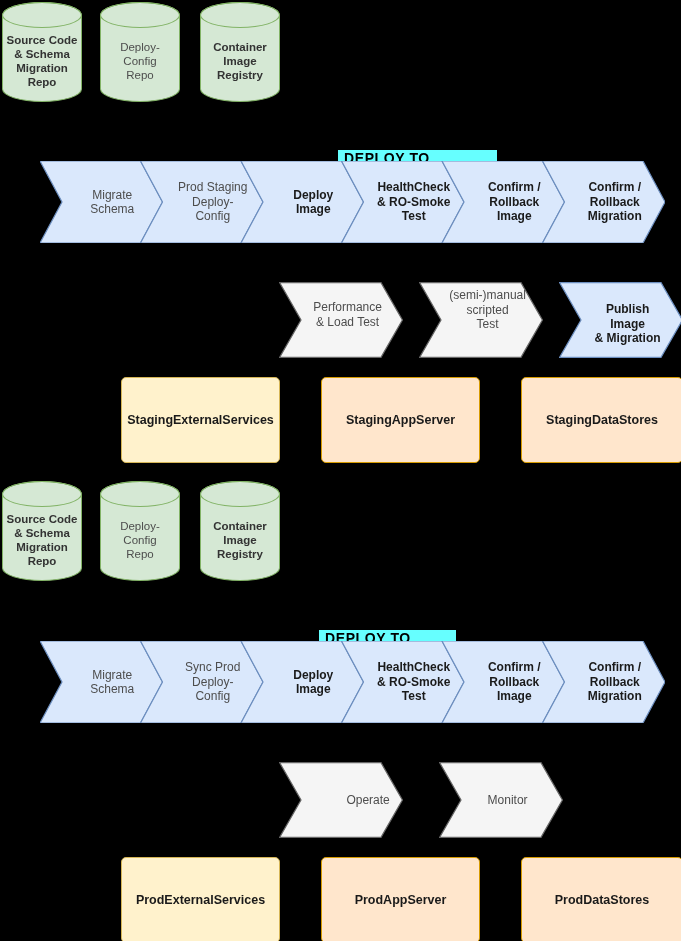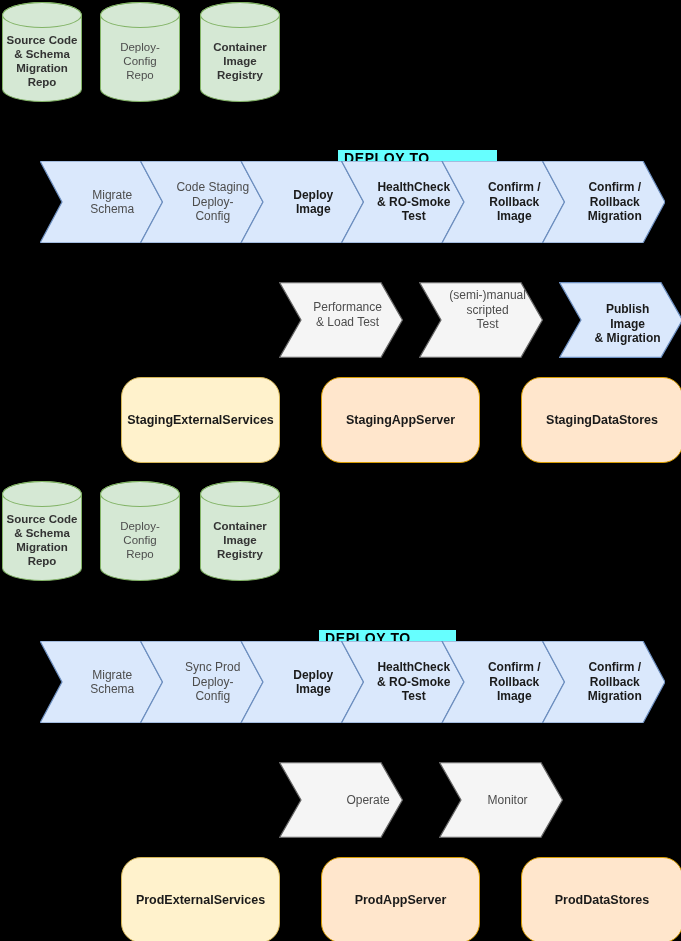--- a/index.html
+++ b/index.html
@@ -106,21 +106,21 @@
     line-height: 14.5px;
     white-space: pre-line;
     box-sizing: border-box;
   }
   .schev .txt { position: relative; z-index: 3; }
 
   
   .rbox {
     position: absolute;
     height: 86px;
-    border-radius: 20px;
+    border-radius: 5px;
     border: 1.4px solid #d6b656;
     display: flex;
     align-items: center;
     justify-content: center;
     font-size: 12.5px;
     font-weight: bold;
     color: #1a1a1a;
     box-sizing: border-box;
   }
   .rbox.yellow { background: #fff2cc; border-color: #d6b656; }
@@ -158,21 +158,21 @@
     <svg width="625" height="82" style="position: absolute; left: 40px; top: 161px;">
       <polygon points="0,0 100.5,0 122.5,41 100.5,82 0,82 22,41" fill="#dae8fc" stroke="#6c8ebf" stroke-width="1.2"></polygon>
       <polygon points="100.5,0 201,0 223,41 201,82 100.5,82 122.5,41" fill="#dae8fc" stroke="#6c8ebf" stroke-width="1.2"></polygon>
       <polygon points="201,0 301.5,0 323.5,41 301.5,82 201,82 223,41" fill="#dae8fc" stroke="#6c8ebf" stroke-width="1.2"></polygon>
       <polygon points="301.5,0 402,0 424,41 402,82 301.5,82 323.5,41" fill="#dae8fc" stroke="#6c8ebf" stroke-width="1.2"></polygon>
       <polygon points="402,0 502.5,0 524.5,41 502.5,82 402,82 424,41" fill="#dae8fc" stroke="#6c8ebf" stroke-width="1.2"></polygon>
       <polygon points="502.5,0 603,0 625,41 603,82 502.5,82 524.5,41" fill="#dae8fc" stroke="#6c8ebf" stroke-width="1.2"></polygon>
     </svg>
     <div class="abs chev" style="left: 62px; top: 161px; width: 100.5px; height: 82px;"><div class="txt norm">Migrate
 Schema</div></div>
-    <div class="abs chev" style="left: 162.5px; top: 161px; width: 100.5px; height: 82px;"><div class="txt norm">Code Staging
+    <div class="abs chev" style="left: 162.5px; top: 161px; width: 100.5px; height: 82px;"><div class="txt norm">Prod Staging
 Deploy-
 Config</div></div>
     <div class="abs chev" style="left: 263px; top: 161px; width: 100.5px; height: 82px;"><div class="txt bold">Deploy
 Image</div></div>
     <div class="abs chev" style="left: 363.5px; top: 161px; width: 100.5px; height: 82px;"><div class="txt bold">HealthCheck
 &amp; RO-Smoke
 Test</div></div>
     <div class="abs chev" style="left: 464px; top: 161px; width: 100.5px; height: 82px;"><div class="txt bold">Confirm /
 Rollback
 Image</div></div>

